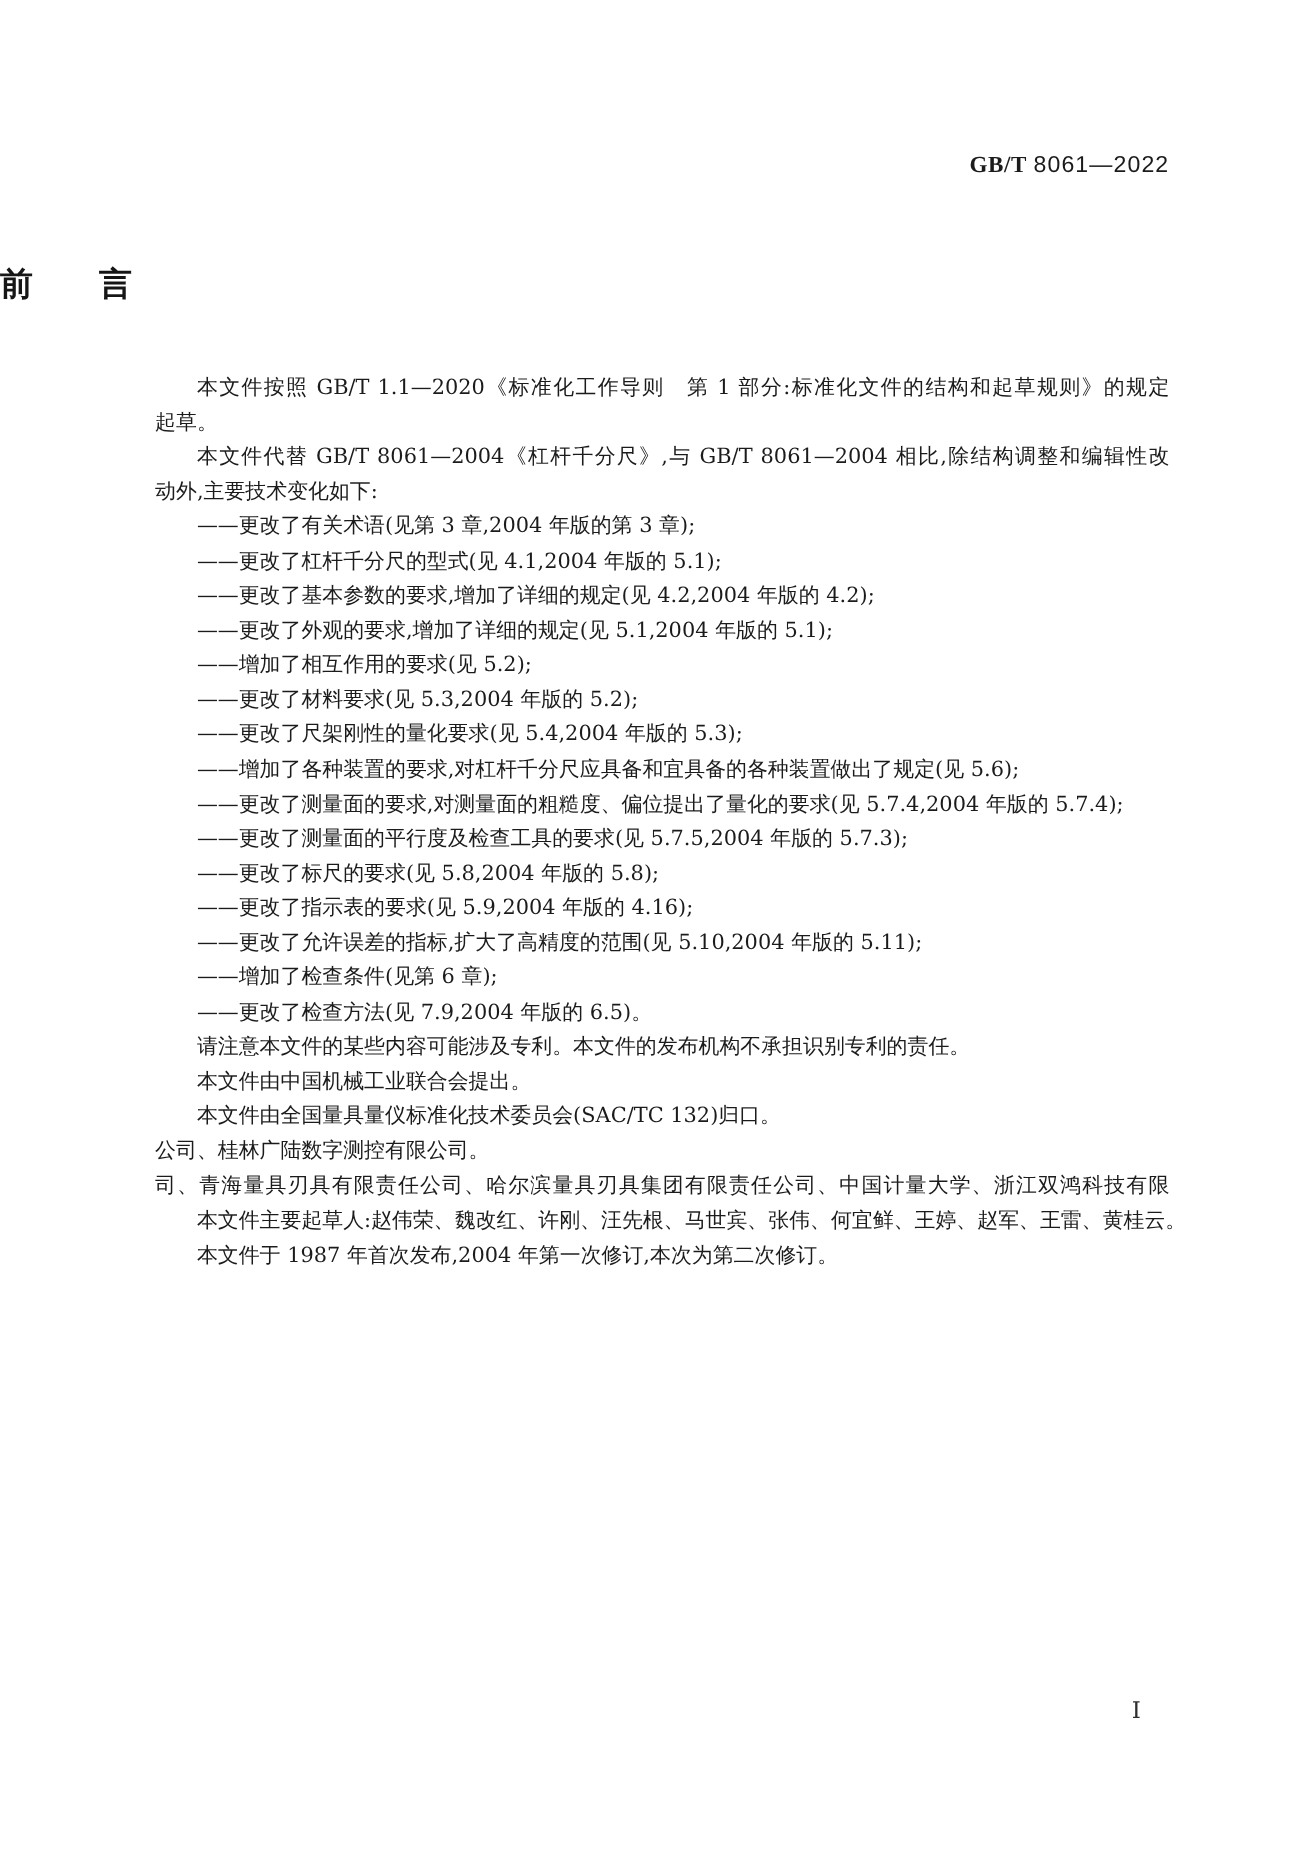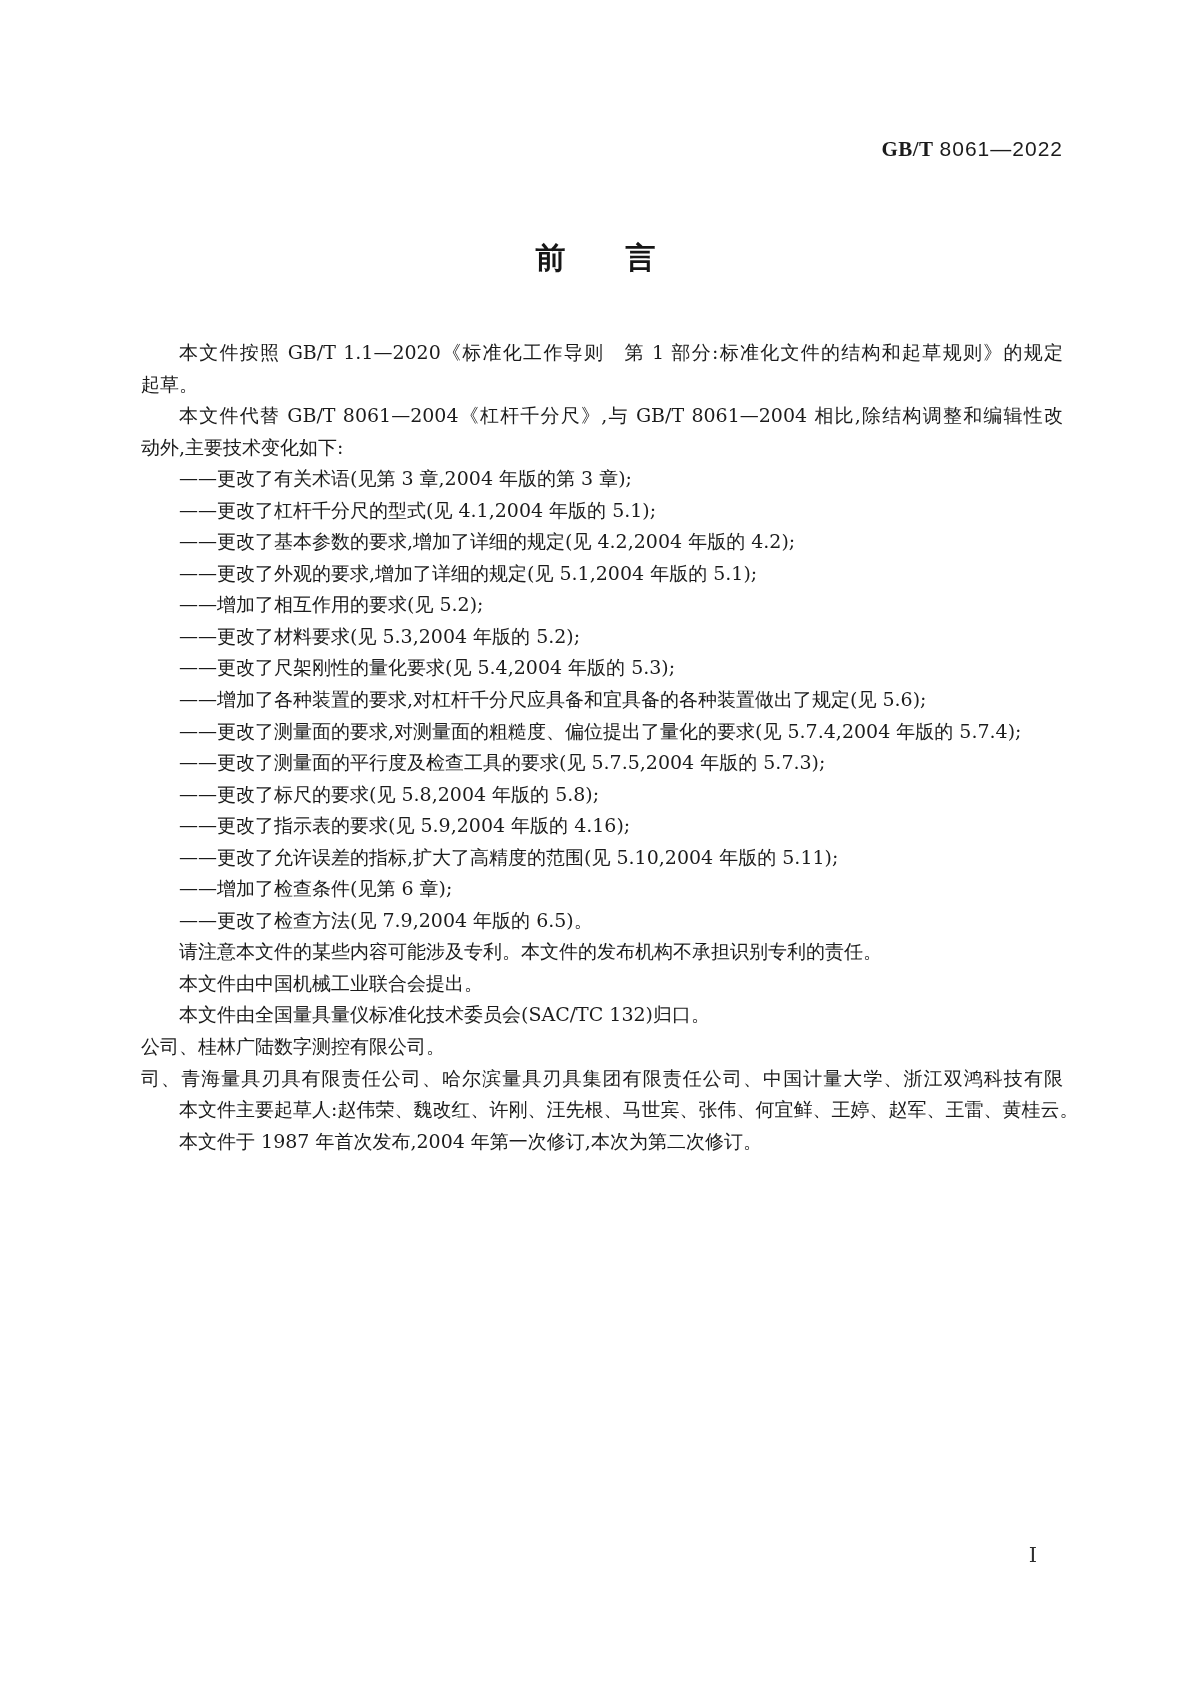--- a/index.html
+++ b/index.html
@@ -30,21 +30,20 @@
     font-weight: normal;
     letter-spacing: 1px;
     margin-left: 6px;
   }
   .title {
     position: absolute;
     top: 238px;
     left: 0;
     width: 100%;
     margin: 0;
-    text-align: center;
     font-family: "DejaVu Sans", "Liberation Sans", sans-serif;
     font-weight: bold;
     font-size: 30px;
     color: #161616;
   }
   .body-text {
     position: absolute;
     left: 141px;
     top: 337px;
     width: 922px;

